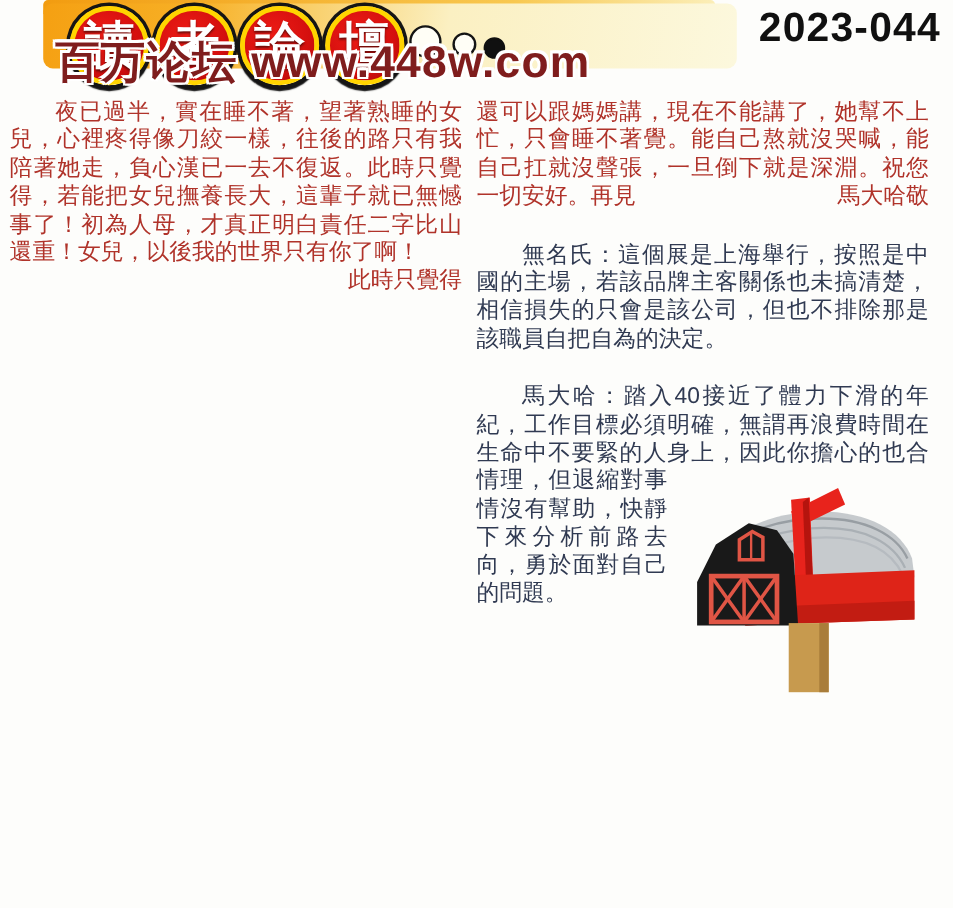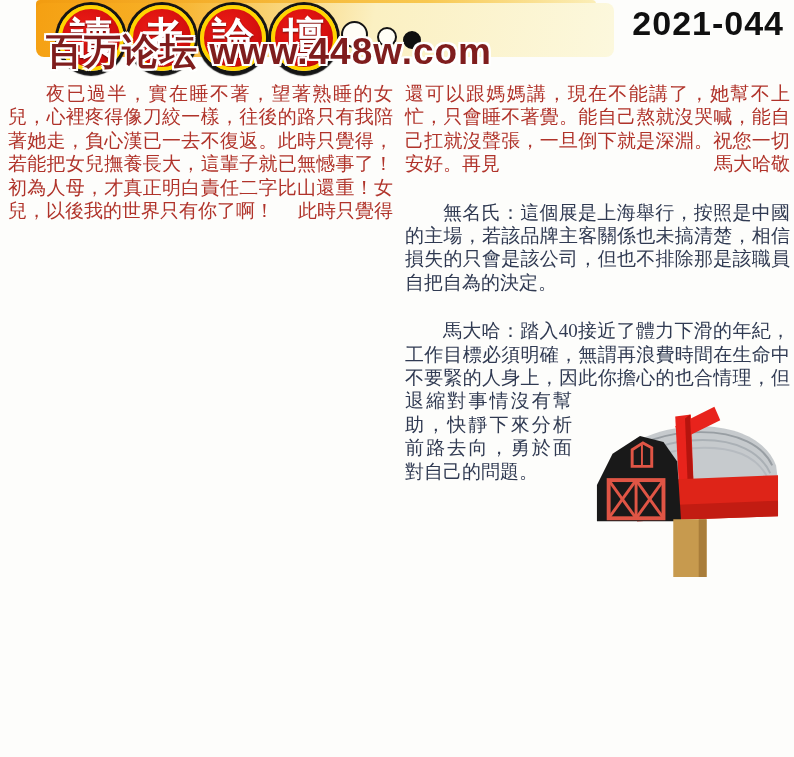--- a/index.html
+++ b/index.html
@@ -46,21 +46,21 @@
   .deco-2 { left:377px; top:27px; width:20px; height:20px; }
   .deco-3 { left:403px; top:31px; width:18px; height:18px; background:#101010; border-color:#101010; }
   .issue-number {
     position:absolute; right:10px; top:4px;
     font-size:34px; font-weight:bold; color:#101010; letter-spacing:1px;
   }
 
   
   .content {
     position:absolute; left:0; top:82px; width:794px; height:675px;
-    display:flex; padding:0 4px 0 8px; gap:12px;font-family:Liberation Serif, serif;
+    display:flex; padding:0 20px 0 8px; gap:12px;
   }
   .col { width:386px; }
   .para {
     font-size:19px; line-height:23.4px; letter-spacing:0;
     text-align:justify; text-justify:inter-ideograph;
     margin-bottom:25px;
   }
   .indent { text-indent:2em; }
   .red  { color:#b0332a; }
   .navy { color:#303a52; }
@@ -94,21 +94,21 @@
       <span>壇</span>
     </div>
   </div>
 
   <div class="watermark">百万论坛 www.448w.com</div>
 
   <div class="deco-circle deco-1"></div>
   <div class="deco-circle deco-2"></div>
   <div class="deco-circle deco-3"></div>
 
-  <div class="issue-number">2021-044</div>
+  <div class="issue-number">2023-044</div>
 </div>
 
 <div class="content">
 
   <div class="col">
     <p class="para red indent">
       <span>夜已過半，實在睡不著，望著熟睡的女兒，心裡疼得像刀絞一樣，往後的路只有我陪著她走，負心漢已一去不復返。此時只覺得，若能把女兒撫養長大，這輩子就已無憾事了！初為人母，才真正明白責任二字比山還重！女兒，以後我的世界只有你了啊！</span>
       <span class="sig">此時只覺得</span>
     </p>
   </div>

